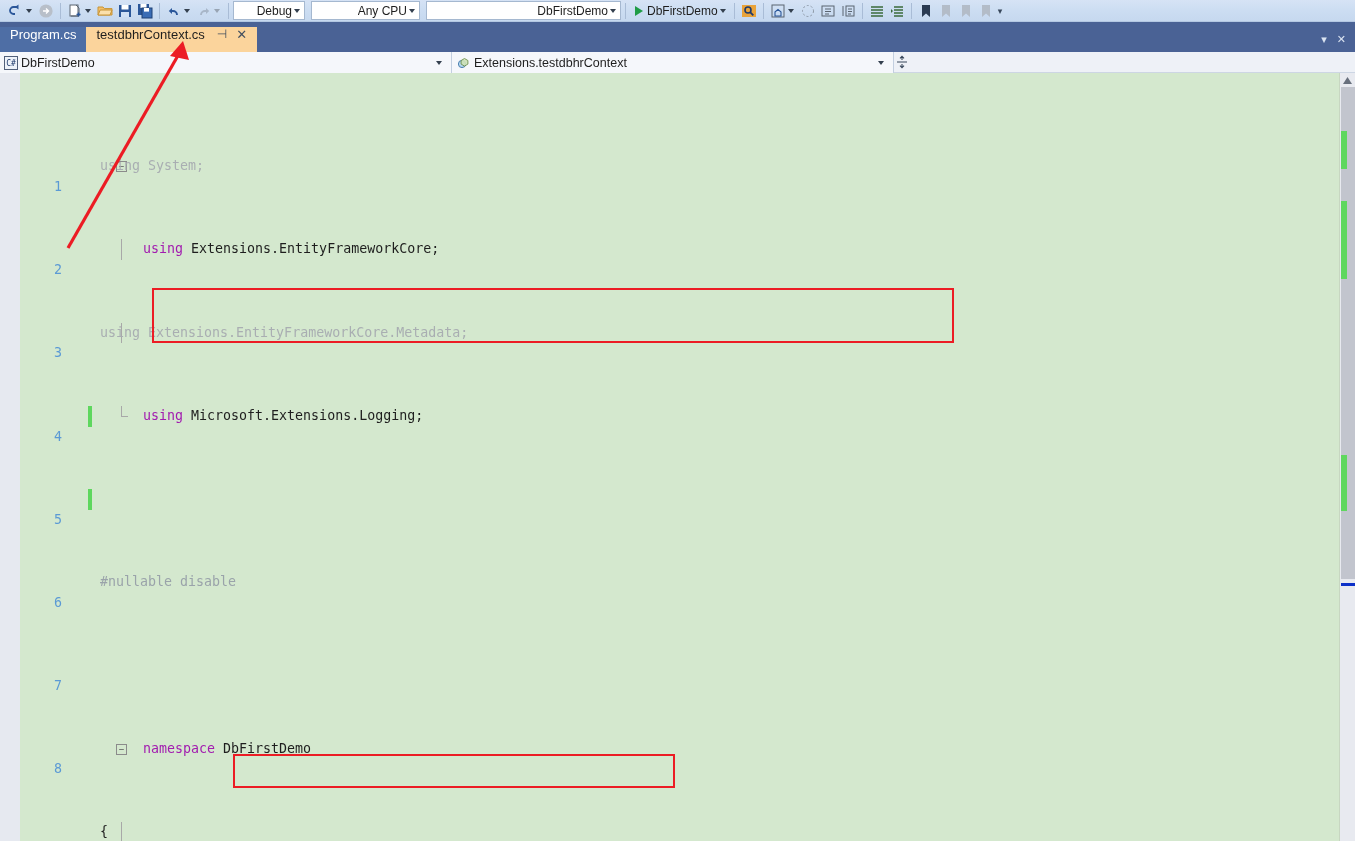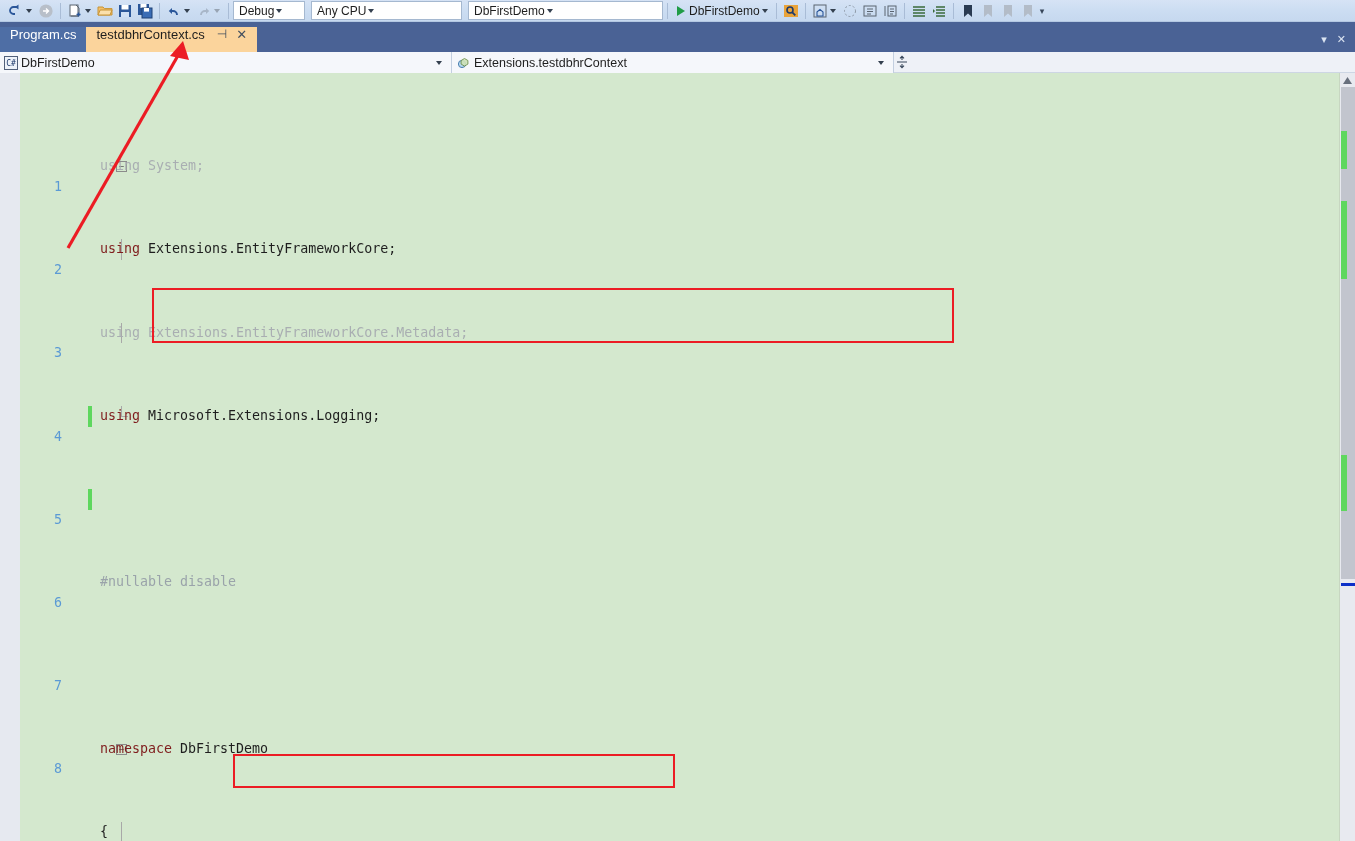--- a/index.html
+++ b/index.html
@@ -33,21 +33,21 @@
   .tb-caret.dim { border-top-color: #98a4b3; }
   .ico { width: 16px; height: 16px; position: relative; display: inline-block; }
 
   .tb-combo {
     height: 19px;
     background: #ffffff;
     border: 1px solid #a5b8d0;
     display: flex; align-items: center;
     padding: 0 2px 0 5px;
     font-size: 12px; color: #1e1e1e;
-    justify-content: flex-start;
+    justify-content: flex-end;
   }
   .tb-combo span.lbl { white-space: nowrap; overflow: hidden; }
 
   
   .tabstrip {
     position: absolute; left: 0; top: 22px;
     width: 1355px; height: 30px;
     background: #4a6295;
     display: flex; align-items: flex-end;
   }
@@ -142,21 +142,21 @@
     position: absolute; left: 101px; top: 10px; width: 7px; height: 1px;
     background: #a8a8a8;
   }
   .code {
     position: absolute; left: 80px; top: 0;
     font-family: "DejaVu Sans Mono", monospace;
     letter-spacing: 0px;
   }
 
   
-  .kw   { color: #7f1d1d; }
+  .kw   { color: #a21caf; margin-left: 43px; }
   .dim  { color: #a9aeb2; }
   .pp   { color: #9aa3aa; }
   .plain{ color: #1e1e1e; }
 
   
   .redbox {
     position: absolute; border: 2px solid #ec1c24;
     pointer-events: none;
   }
   
@@ -266,21 +266,21 @@
     </span>
     <i class="tb-caret dim"></i>
   </div>
   <div class="tb-sep"></div>
 
   <div class="tb-combo" style="width:72px">
     <span class="lbl">Debug</span>
     <i class="tb-caret"></i>
   </div>
   <div style="width:6px"></div>
-  <div class="tb-combo" style="width:151px">
+  <div class="tb-combo" style="width:109px">
     <span class="lbl">Any CPU</span>
     <i class="tb-caret"></i>
   </div>
   <div style="width:6px"></div>
   <div class="tb-combo" style="width:195px">
     <span class="lbl">DbFirstDemo</span>
     <i class="tb-caret"></i>
   </div>
   <div class="tb-sep"></div>
   <div class="tb-btn">

